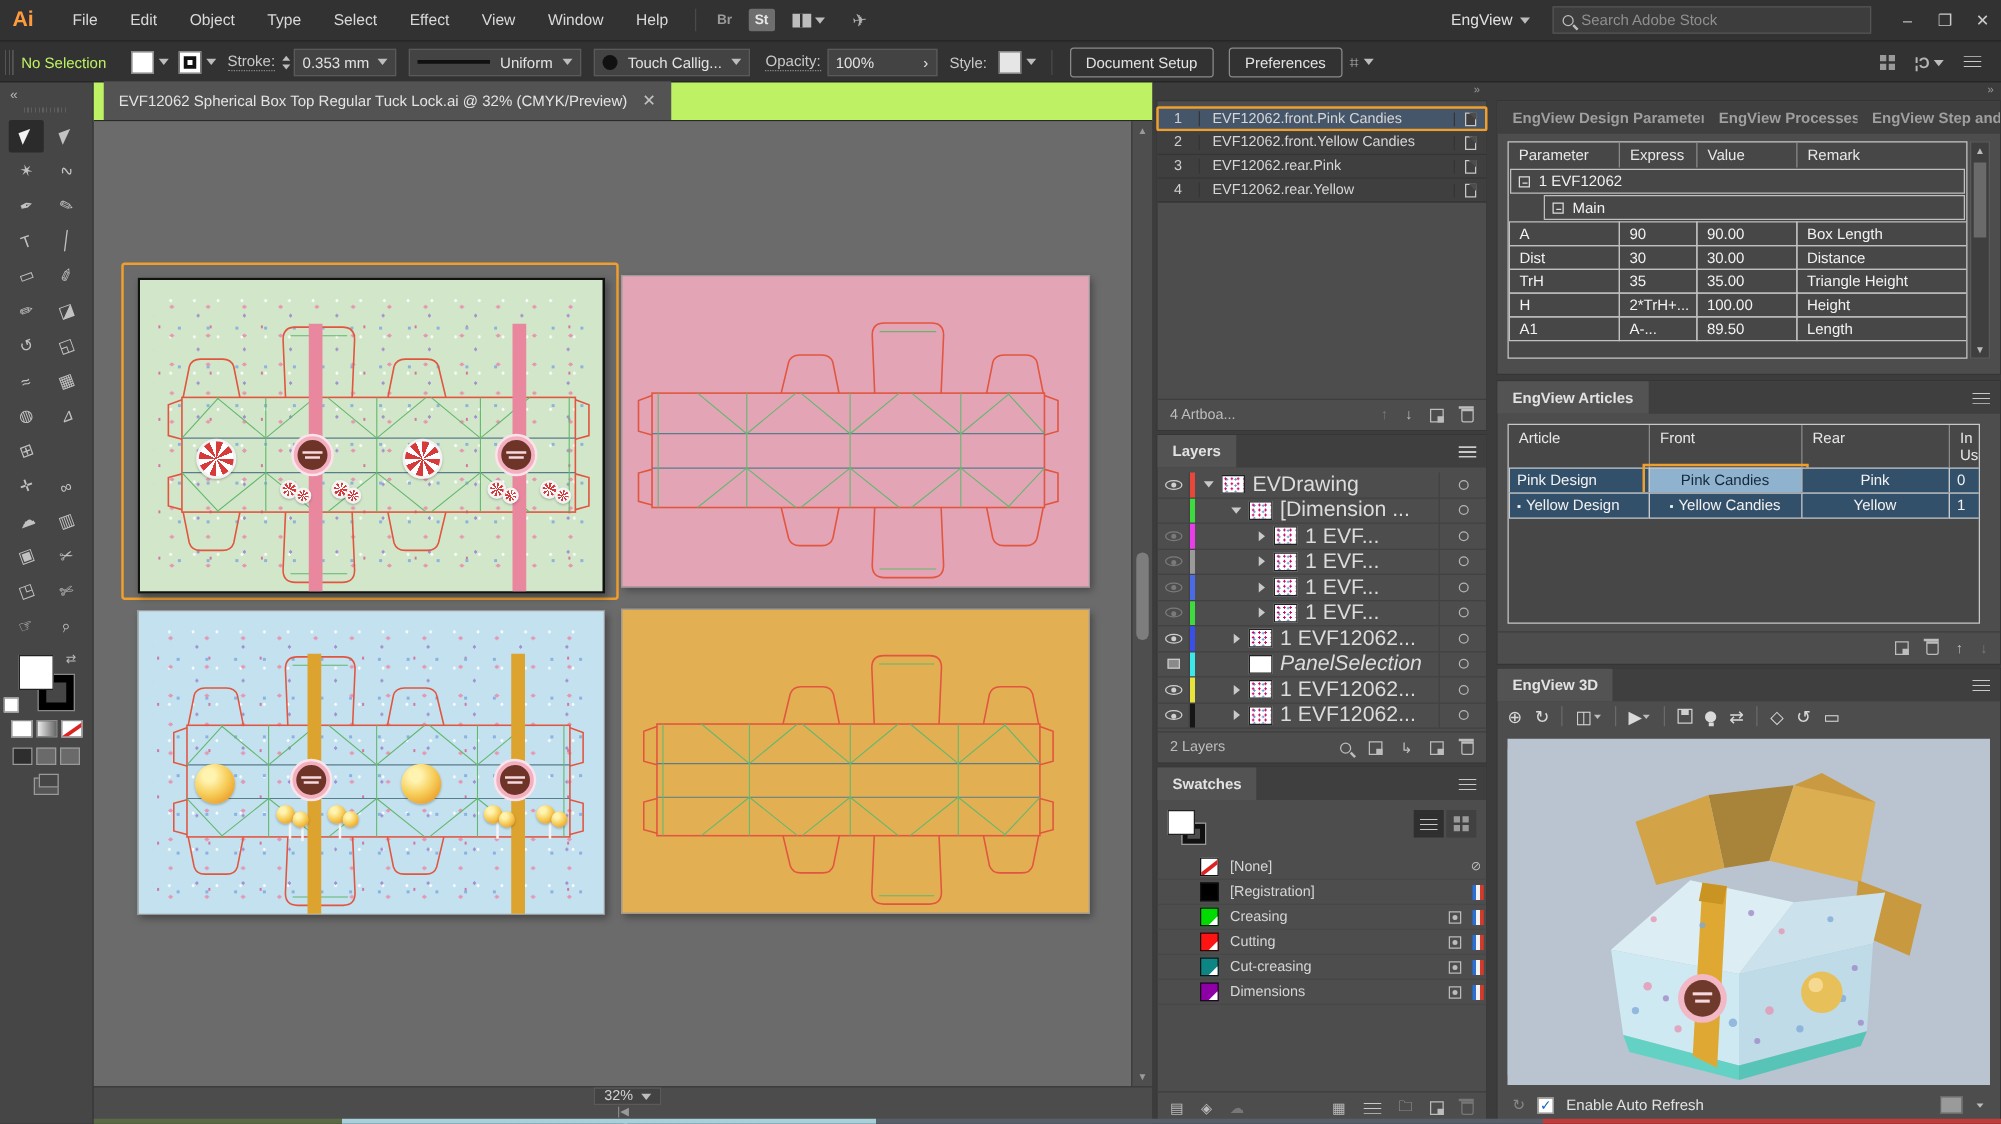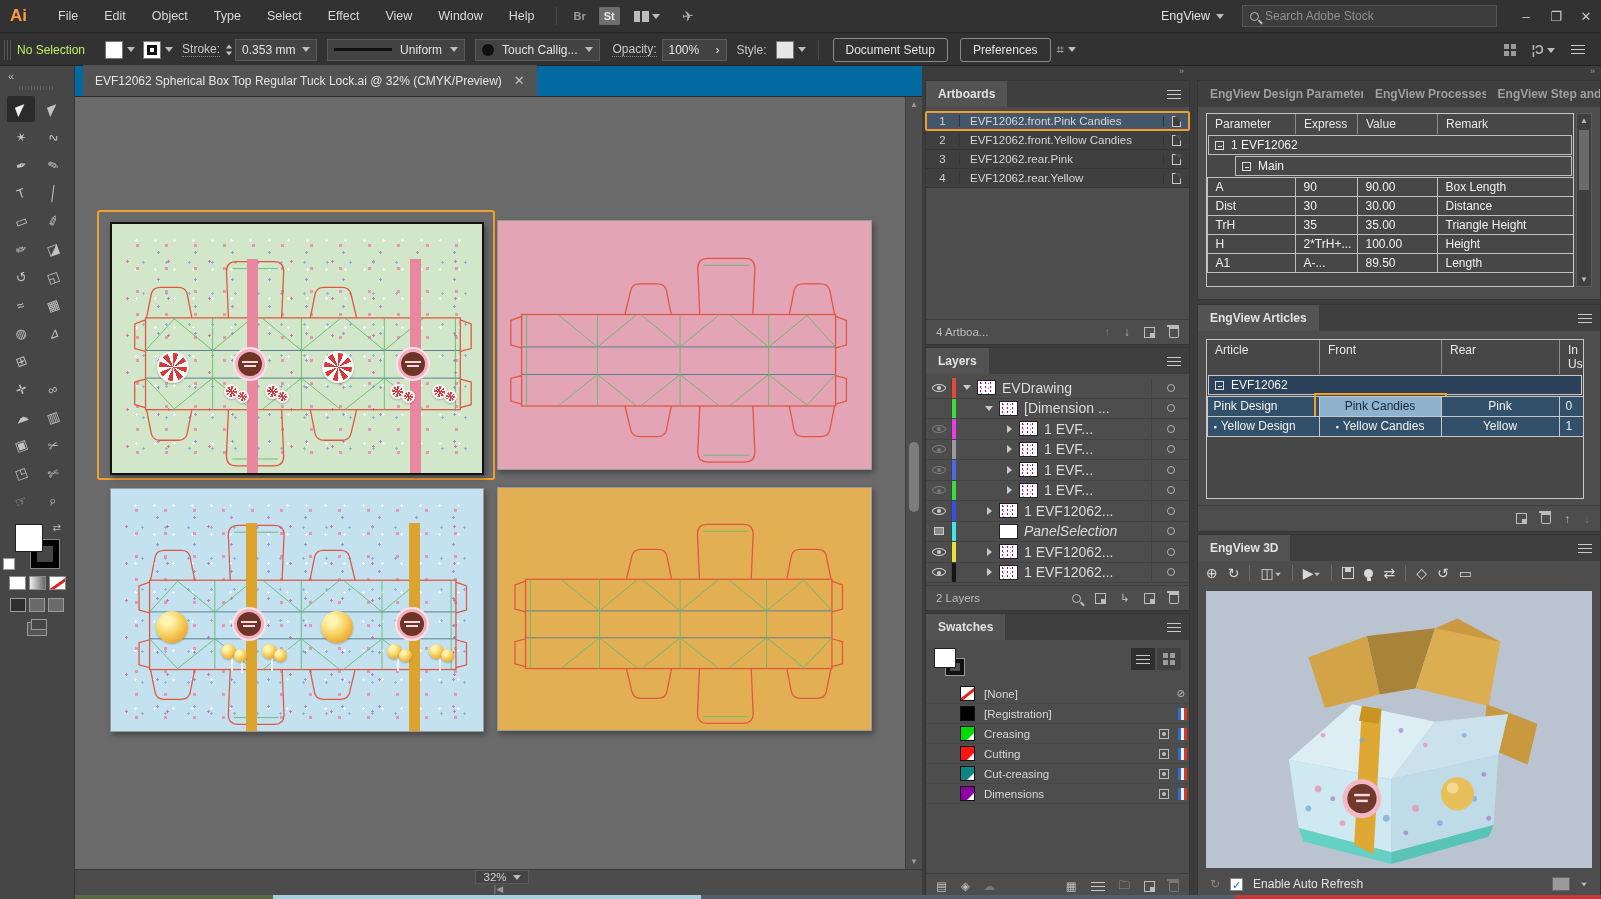--- a/index.html
+++ b/index.html
@@ -78,21 +78,21 @@
   .mode-chip.c2{background:linear-gradient(90deg,#eee,#666);}
   .mode-chip.c3{background:#fff;position:relative;overflow:hidden;}
   .mode-chip.c3::after{content:'';position:absolute;left:-3px;top:5px;width:26px;height:3px;background:#d22;transform:rotate(-35deg);}
   .draw-mode{width:16px;height:14px;border:1px solid #9a9a9a;background:#6a6a6a;}
   .draw-mode.active{background:#2e2e2e;}
   #screen-mode{width:20px;height:14px;border:1px solid #9a9a9a;margin:10px auto 0;position:relative;background:#565656;}
   #screen-mode::after{content:'';position:absolute;left:3px;top:-4px;width:14px;height:9px;border:1px solid #9a9a9a;background:#464646;}
 
   
   #editor{position:absolute;left:75px;top:66px;width:847px;bottom:0;}
-  #tabbar{height:31px;background:#0369a1;border-bottom:1px solid #2a2a2a;display:flex;align-items:flex-end;}
+  #tabbar{height:31px;background:#bef264;border-bottom:1px solid #2a2a2a;display:flex;align-items:flex-end;}
   #doc-tab{height:31px;background:#535353;display:flex;align-items:center;padding:0 12px;margin-left:8px;color:#e4e4e4;font-size:12px;gap:12px;}
   #doc-close{color:#c2c2c2;font-size:13px;}
   #canvas{position:absolute;left:0;top:31px;right:17px;bottom:30px;background:#6b6b6b;overflow:hidden;}
   #vscroll{position:absolute;right:0;top:31px;width:17px;bottom:30px;background:#4e4e4e;border-left:1px solid #3c3c3c;}
   #vthumb{position:absolute;left:3px;right:3px;top:345px;height:70px;background:#7d7d7d;border-radius:5px;}
   .vs-ar{position:absolute;left:4px;color:#9a9a9a;font-size:8px;}
 
   .artboard{position:absolute;background:#ccc;box-shadow:2px 3px 6px rgba(0,0,0,.35);border:1px solid #9a9a9a;}
   .artboard svg.die{position:absolute;inset:0;width:100%;height:100%;}
   .confetti{position:absolute;inset:4% 3%;
@@ -135,21 +135,21 @@
   .ab-row{height:19px;display:flex;align-items:center;background:#3f3f3f;border-bottom:1px solid #353535;color:#d6d6d6;font-size:11.5px;position:relative;}
   .ab-num{width:34px;text-align:center;color:#cfcfcf;border-right:1px solid #353535;}
   .ab-name{flex:1;padding-left:10px;white-space:nowrap;overflow:hidden;}
   .ab-page{width:26px;display:flex;justify-content:center;border-left:1px solid #353535;}
   .i-page{display:inline-block;width:9px;height:11px;border:1px solid #c9c9c9;position:relative;background:#3f3f3f;}
   .i-page::before{content:'';position:absolute;right:-1px;top:-1px;border:3px solid;border-color:#4d4d4d #4d4d4d transparent transparent;}
   .ab-row.sel{background:#46566a;}
   .ab-row.sel::after{content:'';position:absolute;inset:-1px;border:2px solid #f09e2c;border-radius:2px;pointer-events:none;}
 
   
-  .lrow{height:20.5px;display:flex;align-items:center;border-bottom:1px solid #424242;font-size:14px;color:#dcdcdc;}
+  .lrow{height:20.5px;display:flex;align-items:center;border-bottom:1px solid #424242;font-size:17px;color:#dcdcdc;}
   .lr-eye{width:26px;display:flex;justify-content:center;border-right:1px solid #424242;align-self:stretch;align-items:center;}
   .lrow.eye-off .i-eye{visibility:hidden;}
   .lrow.eye-dim .i-eye{opacity:.35;}
   .lr-boxicon{display:none;width:10px;height:8px;border:1px solid #c9c9c9;background:#8a8a8a;}
   .lrow.eye-box .lr-boxicon{display:inline-block;}
   .lr-color{width:4px;align-self:stretch;}
   .lr-main{flex:1;display:flex;align-items:center;overflow:hidden;}
   .lrow.ind0 .lr-main{padding-left:4px;} .lrow.ind1 .lr-main{padding-left:26px;} .lrow.ind2 .lr-main{padding-left:46px;}
   .lr-chev{width:14px;display:flex;justify-content:center;}
   .lr-chev::before{content:'';width:0;height:0;}
@@ -312,21 +312,21 @@
       <span class="line-sample"></span>
       <span>Uniform</span>
         <span class="carat"></span>
       </span>
     <span class="cb-field" style="margin-left:10px;gap:8px">
       <span class="dot"></span>
       <span>Touch Callig...</span>
         <span class="carat"></span>
       </span>
     <span class="cb-label u" style="margin-left:12px">Opacity:</span>
-    <span class="cb-field" style="width:65px;justify-content:space-between">
+    <span class="cb-field" style="width:88px;justify-content:space-between">
       <span>100%</span>
         <span>›</span>
       </span>
     <span class="cb-label" style="margin-left:10px">Style:</span>
     <span class="cb-dd">
         <span class="chip" style="background:#e6e6e6"></span>
         <span class="carat"></span>
       </span>
     <span class="cb-sep"></span>
     <button class="cb-btn">Document Setup</button>
@@ -566,26 +566,20 @@
         <span class="hs-ar" style="right:4px">›</span>
       </div>
     </div>
   </div>
 
   <div id="dock">
     <div class="dock-head" style="left:3px;width:265px">»</div>
     <div class="dock-head" style="left:275px;right:0">»</div>
 
     <div class="panel" style="left:3px;top:14px;width:265px;height:265px">
-      <div class="ptabs">
-        <div class="ptab active">Artboards</div>
-        <div class="ptab-menu">
-            <span class="i-menu"></span>
-          </div>
-      </div>
       <div style="margin-top:5px">
 
       <div class="ab-row sel">
           <span class="ab-num">1</span>
           <span class="ab-name">EVF12062.front.Pink Candies</span>
           <span class="ab-page">
               <span class="i-page"></span>
             </span>
         </div>
           <div class="ab-row">
@@ -924,21 +918,20 @@
           </div>
       </div>
       <div class="etable" style="top:34px;bottom:32px;right:16px;overflow:hidden">
         <div class="phead" style="grid-template-columns:112px 122px 118px 1fr">
 
         <span class="phcell">Article</span>
             <span class="phcell">Front</span>
             <span class="phcell">Rear</span>
             <span class="phcell">In Use</span>
           </div>
-        <div class="agroup"><span class="boxminus"></span><span>EVF12062</span></div>
         <div class="arow">
           <span class="acell l">Pink Design</span>
           <span class="acell hl">Pink Candies</span>
           <span class="acell">Pink</span>
           <span class="acell l">0</span>
         </div>
         <div class="arow">
           <span class="acell l bullet">Yellow Design</span>
           <span class="acell bullet">Yellow Candies</span>
           <span class="acell">Yellow</span>

